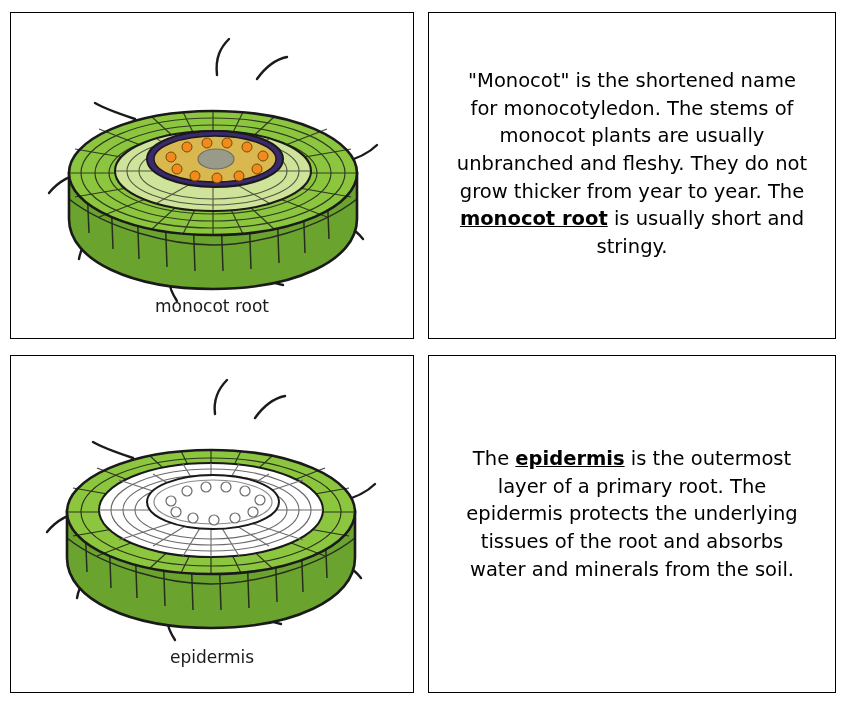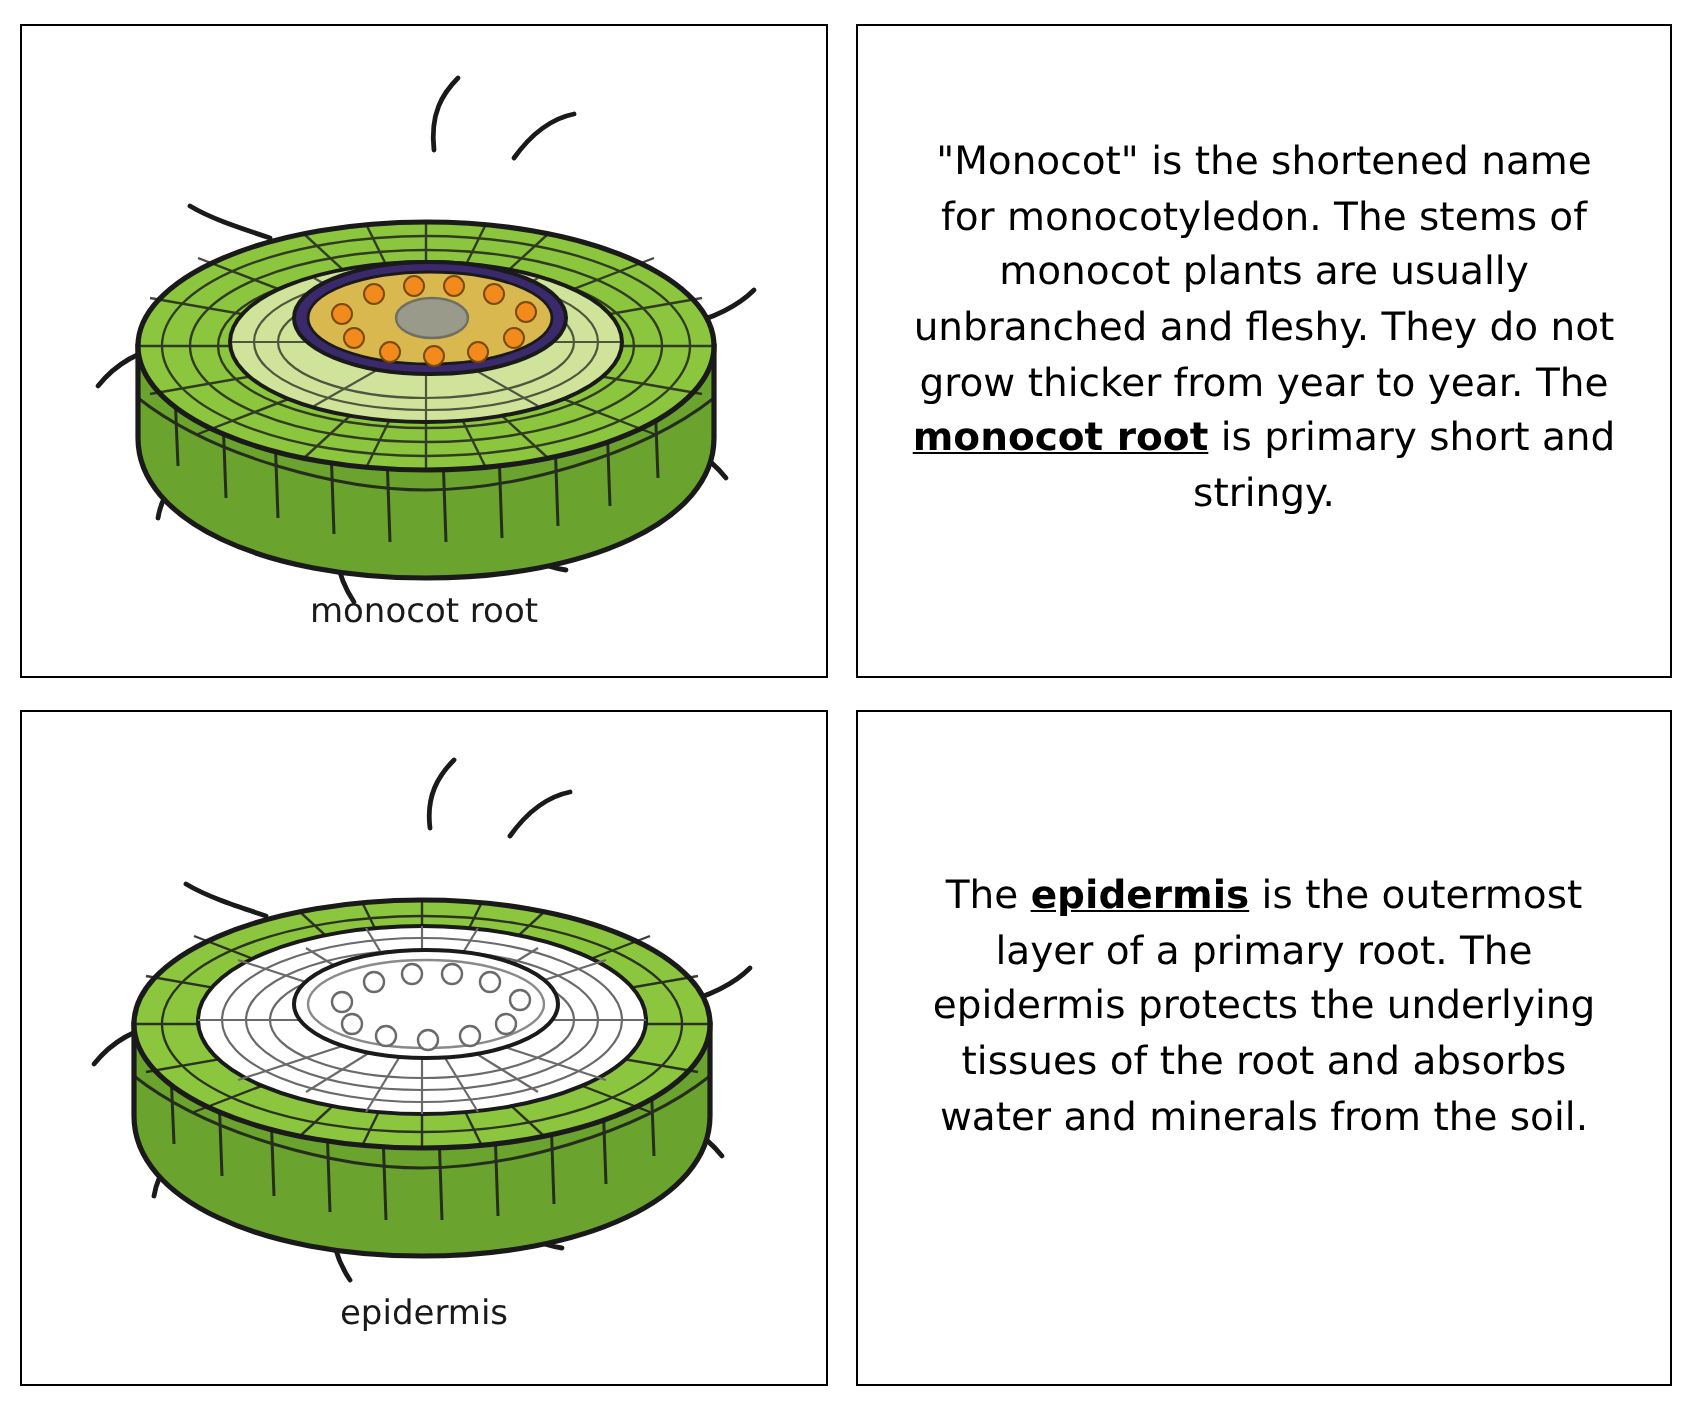--- a/index.html
+++ b/index.html
@@ -57,21 +57,21 @@
     position: absolute;
     left: 26px;
     right: 26px;
     text-align: center;
     font-family: "DejaVu Sans", sans-serif;
     font-size: 19.5px;
     line-height: 1.42;
     color: #000000;
   }
   #card-text-monocot .text-block { top: 54px; }
-  #card-text-epidermis .text-block { top: 78px; }
+  #card-text-epidermis .text-block { top: 89px; }
 
   .term {
     font-weight: bold;
     text-decoration: underline;
   }
 </style>
 </head>
 <body>
 
 <div class="sheet">
@@ -150,21 +150,21 @@
           <circle cx="166" cy="156" r="5"></circle>
         </g>
         <ellipse cx="205" cy="146" rx="18" ry="10" fill="#9a9a8a" stroke="#6f6f62" stroke-width="1.2"></ellipse>
       </svg>
     </div>
     <div class="card-label">monocot root</div>
   </div>
 
   <div class="card" id="card-text-monocot">
     <div class="text-block">
-      <span>"Monocot" is the shortened name for monocotyledon. The stems of monocot plants are usually unbranched and fleshy. They do not grow thicker from year to year. The </span><span class="term">monocot root</span><span> is primary short and stringy.</span>
+      <span>"Monocot" is the shortened name for monocotyledon. The stems of monocot plants are usually unbranched and fleshy. They do not grow thicker from year to year. The </span><span class="term">monocot root</span><span> is usually short and stringy.</span>
     </div>
   </div>
 
   <div class="card" id="card-image-epidermis">
     <div class="figure-wrap">
       <svg width="404" height="338" viewBox="0 0 404 338" xmlns="http://www.w3.org/2000/svg">
         <g stroke="#1a1a1a" stroke-width="2.4" fill="none" stroke-linecap="round">
           <path d="M204 58 C202 42 208 32 216 24"></path>
           <path d="M244 62 C254 48 264 42 274 40"></path>
           <path d="M122 102 C104 96 92 92 82 86"></path>

